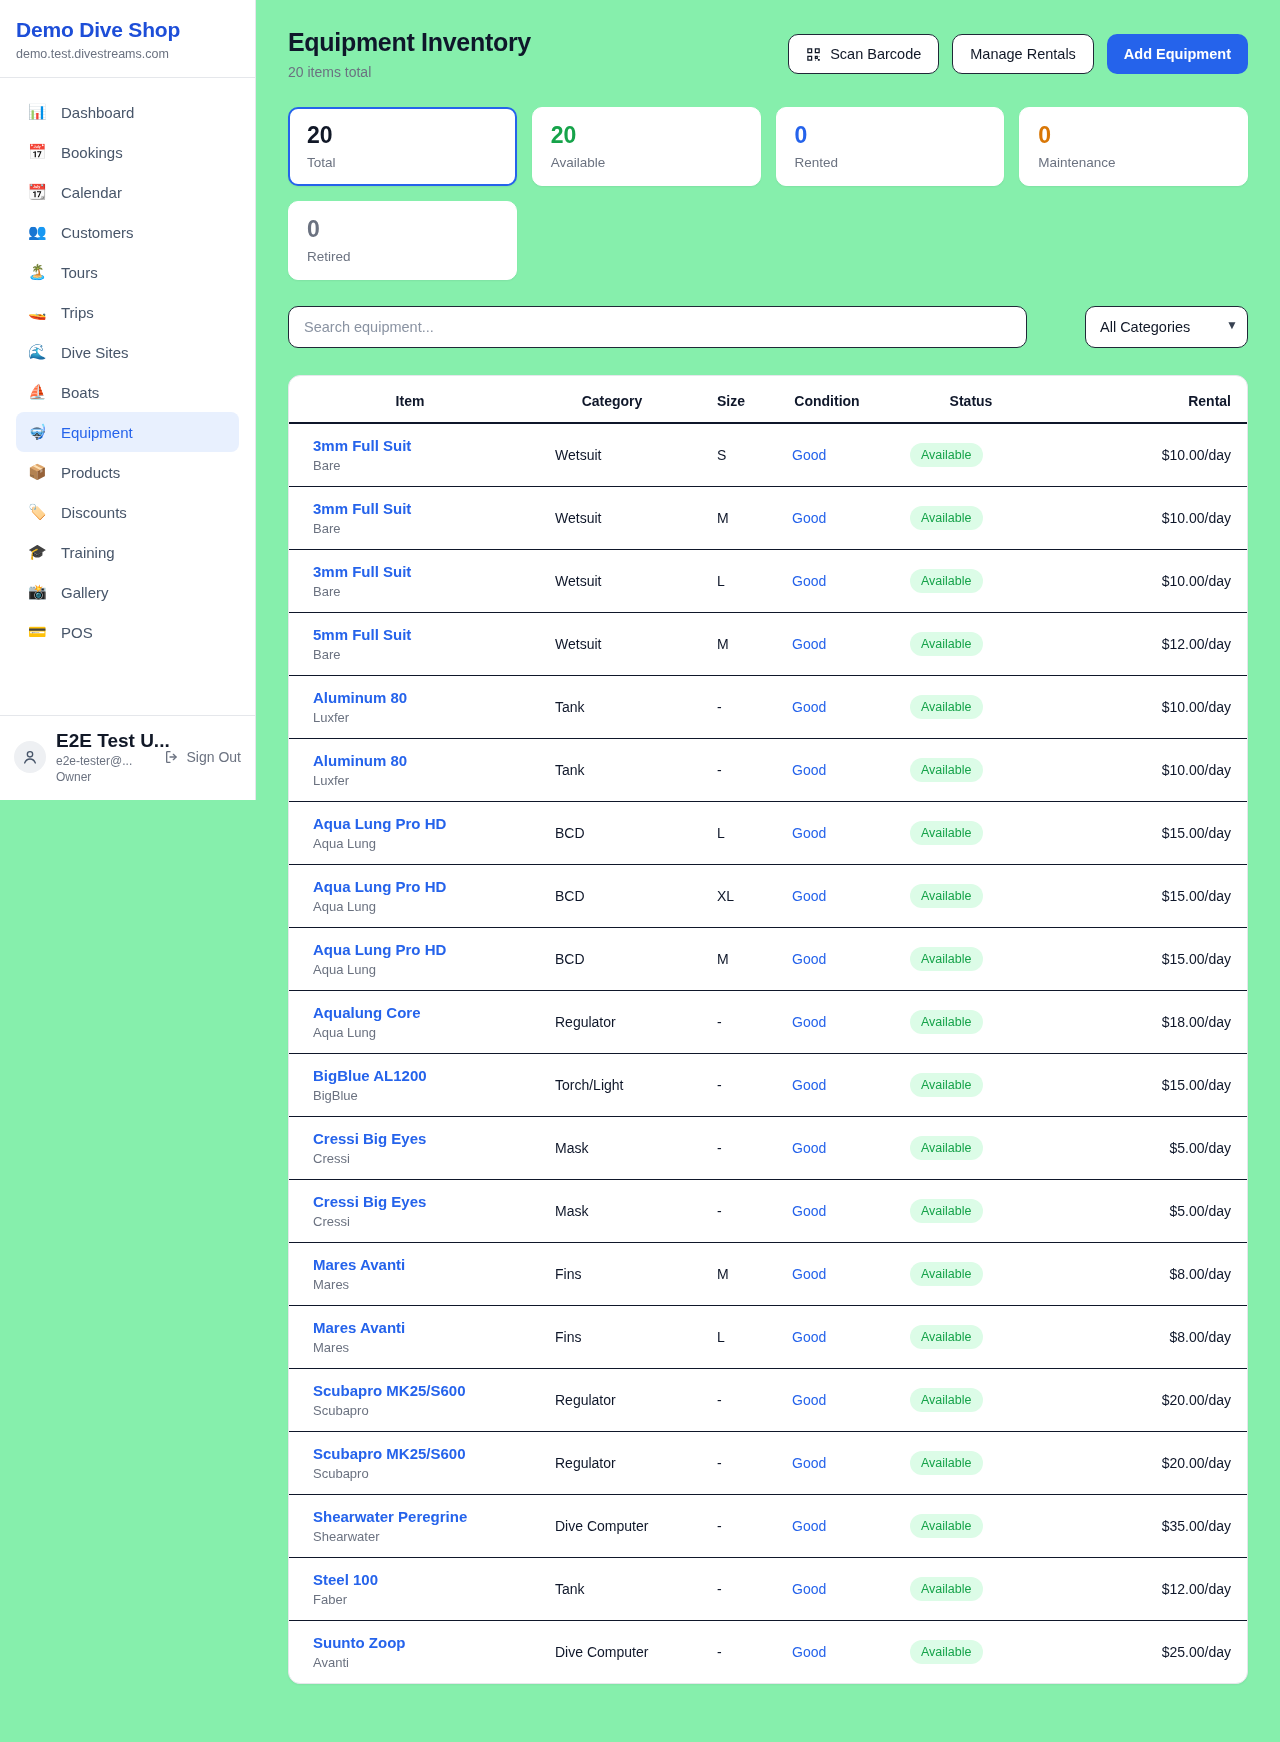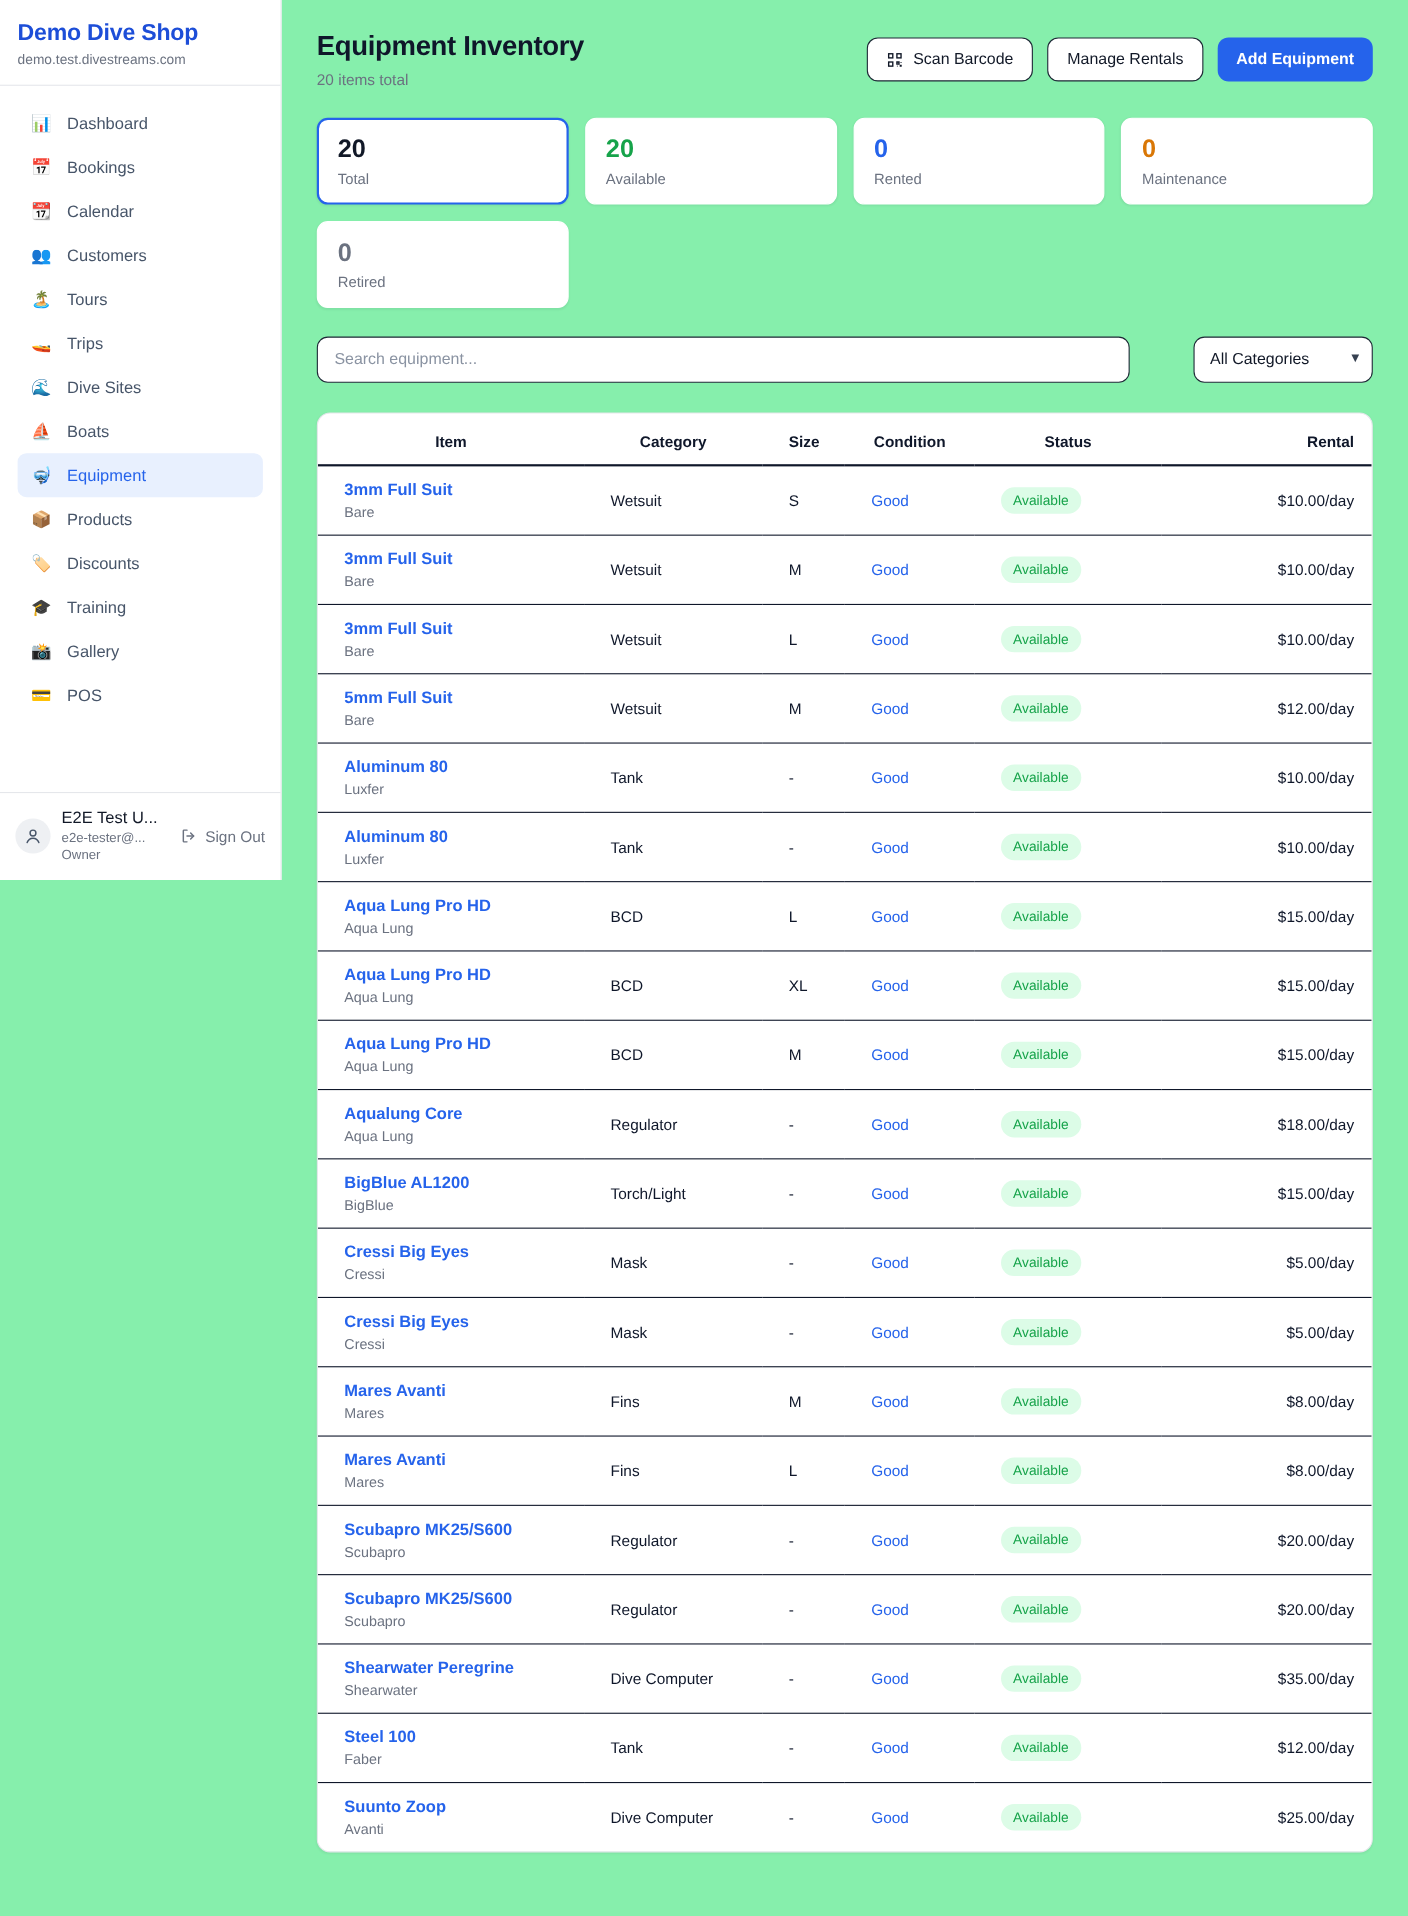--- a/index.html
+++ b/index.html
@@ -17,21 +17,21 @@
               border-radius:8px; cursor:pointer; text-decoration:none; }
   .nav-icon { width:20px; font-size:15px; text-align:center; }
   .nav-label { font-size:15px; color:#475569; }
   .nav-item.active { background:#e8f0fe; }
   .nav-item.active .nav-label { color:#2563eb; }
   .user-footer { margin-top:auto; border-top:1px solid #e5e7eb; padding:14px 14px 16px;
                  display:flex; align-items:center; gap:10px; }
   .avatar { width:32px; height:32px; border-radius:50%; background:#eef0f3; flex:0 0 32px;
             display:flex; align-items:center; justify-content:center; }
   .user-meta { min-width:0; }
-  .user-name { font-size:15px; font-weight:normal; color:#111827; white-space:nowrap; }
+  .user-name { font-size:19px; font-weight:bold; color:#111827; white-space:nowrap; }
   .user-email, .user-role { font-size:12px; color:#6b7280; margin-top:2px; white-space:nowrap; }
   .signout { margin-left:auto; display:flex; align-items:center; gap:7px; color:#6b7280;
              font-size:14px; background:none; border:none; cursor:pointer; font-family:inherit; white-space:nowrap; }
 
   
   .main { margin-left:256px; padding:28px 32px 40px; }
   .page-header { display:flex; justify-content:space-between; align-items:flex-start; }
   .page-title { font-size:25px; font-weight:bold; color:#0f172a; letter-spacing:-0.3px; }
   .page-subtitle { font-size:14px; color:#6b7280; margin-top:7px; }
   .header-actions { display:flex; gap:13px; margin-top:6px; }

